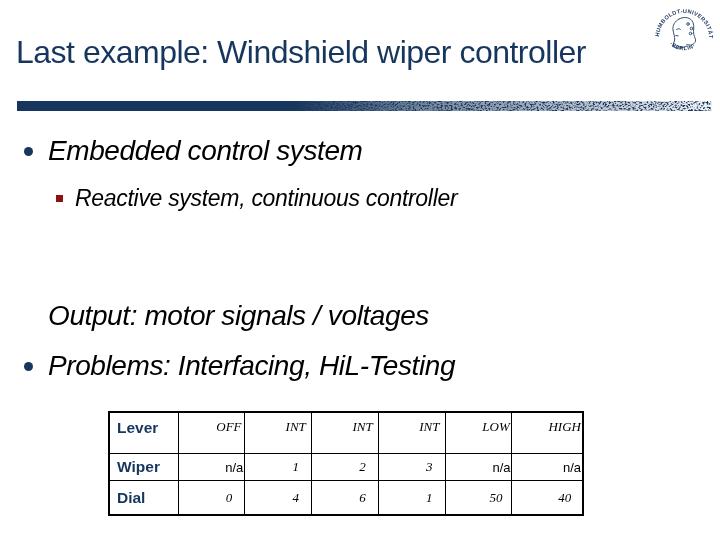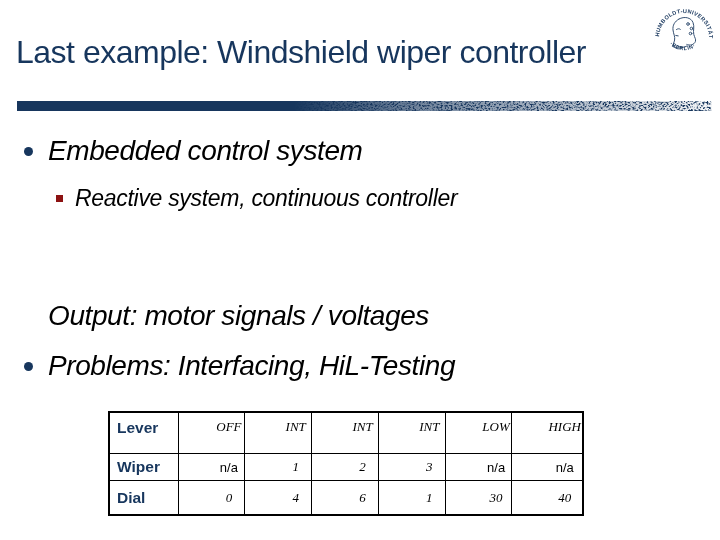--- a/index.html
+++ b/index.html
@@ -71,21 +71,21 @@
     font-weight: 700; color: var(--navy);
     font-size: 15.5px; padding-left: 7px; text-align: left;
     font-family: "Liberation Sans", sans-serif;
   }
   .tv {
     text-align: center; color: var(--text);
     font-family: "Liberation Serif", serif; font-style: italic;
     font-size: 13px;
     padding-left: 36px;
   }
-  .tv.upright { font-family: "Liberation Sans", sans-serif; font-style: normal; }
+  .tv.upright { font-family: "Liberation Sans", sans-serif; font-style: normal; text-align: right; }
 </style>
 </head>
 <body>
 
 <div class="slide">
 
   <svg class="seal" viewBox="0 0 64 64" aria-hidden="true">
     <defs>
       <path id="arcTop" d="M 8,43 A 25,25 0 1 1 56,43" fill="none"></path>
       <path id="arcBot" d="M 15,39.5 A 21,21 0 0 0 49,39.5" fill="none"></path>
@@ -180,19 +180,19 @@
         <td class="tv">3</td>
         <td class="tv upright">n/a</td>
         <td class="tv upright">n/a</td>
       </tr>
       <tr class="r-last">
         <td class="lab">Dial</td>
         <td class="tv">0</td>
         <td class="tv">4</td>
         <td class="tv">6</td>
         <td class="tv">1</td>
-        <td class="tv">30</td>
+        <td class="tv">50</td>
         <td class="tv">40</td>
       </tr>
     </tbody>
   </table>
 
 </div>
 
 </body></html>

